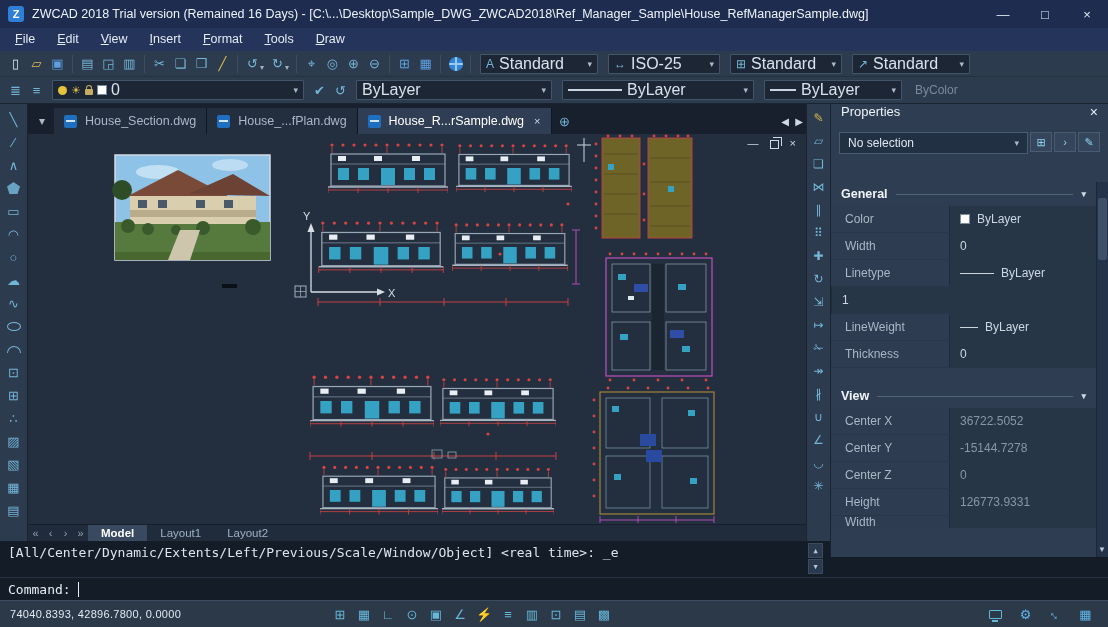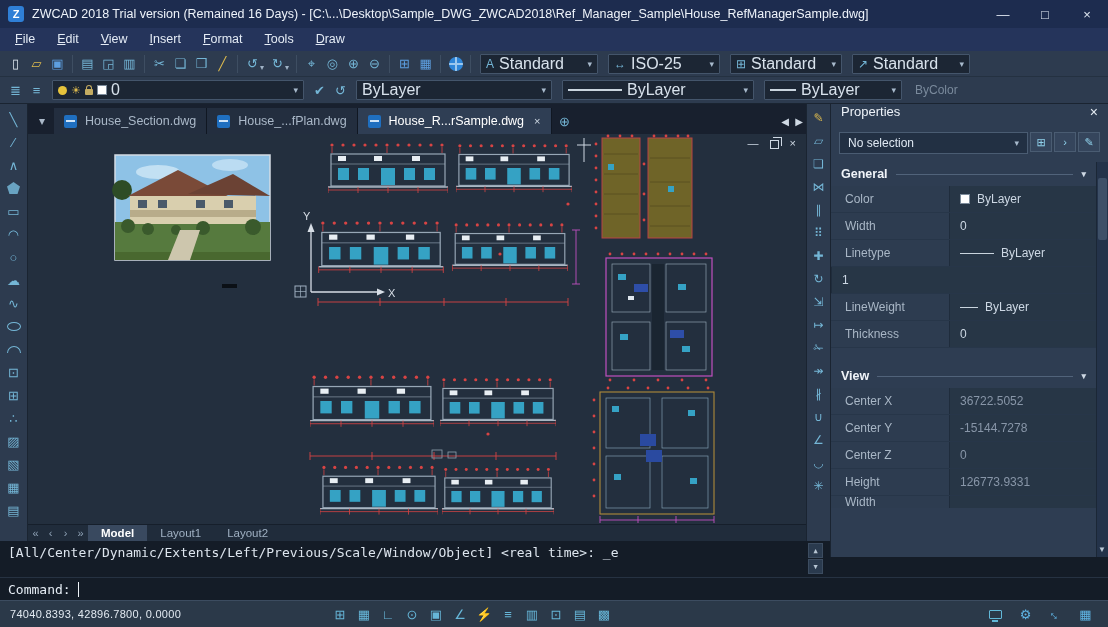--- a/index.html
+++ b/index.html
@@ -103,21 +103,21 @@
   
   #props{position:absolute;left:830px;top:104px;width:278px;height:453px;background:#2e3d52;
          border-left:1px solid #1a2431;z-index:5;display:flex;flex-direction:column;overflow:hidden}
   .props-h{height:28px;display:flex;align-items:flex-start;padding:0 10px;color:#edf2f8;font-size:13px;flex:0 0 auto}
   .props-close{margin-left:auto;font-size:14px;color:#e6edf4}
   .sel-row{display:flex;padding:0 8px;gap:2px;height:30px;flex:0 0 auto}
   .sel-combo{flex:1;height:22px;background:#223043;border:1px solid #4a5c72;display:flex;
              align-items:center;padding:0 8px;color:#dfe8f2}
   .pbtn{width:22px;height:20px;background:#35455c;border:1px solid #4a5c72;display:flex;
         align-items:center;justify-content:center;color:#8fd0ea;font-size:11px}
-  .props-body{flex:1;position:relative;padding-right:12px;overflow:hidden}
+  .props-body{flex:1;position:relative;margin-top:20px;padding-right:12px;overflow:hidden}
   .sec+.sec{margin-top:16px}
   .sec-h{display:flex;align-items:center;gap:8px;padding:0 10px;height:24px;color:#f0f4f9;
          font-weight:bold;font-size:12.5px}
   .sec-h .rule{flex:1;border-top:1px solid #51637a}
   .chev{font-size:9px;color:#cfd9e4}
   .prow{display:flex;height:27px;align-items:stretch;border-bottom:1px solid #273649}
   .plabel{width:118px;padding-left:14px;color:#a9b7c6;display:flex;align-items:center;background:#2d3c50}
   .pval{flex:1;padding-left:10px;color:#cdd8e4;display:flex;align-items:center;gap:7px;
         border-left:1px solid #1f2c3c;background:#273646}
   .pval.muted{color:#8896a8}

